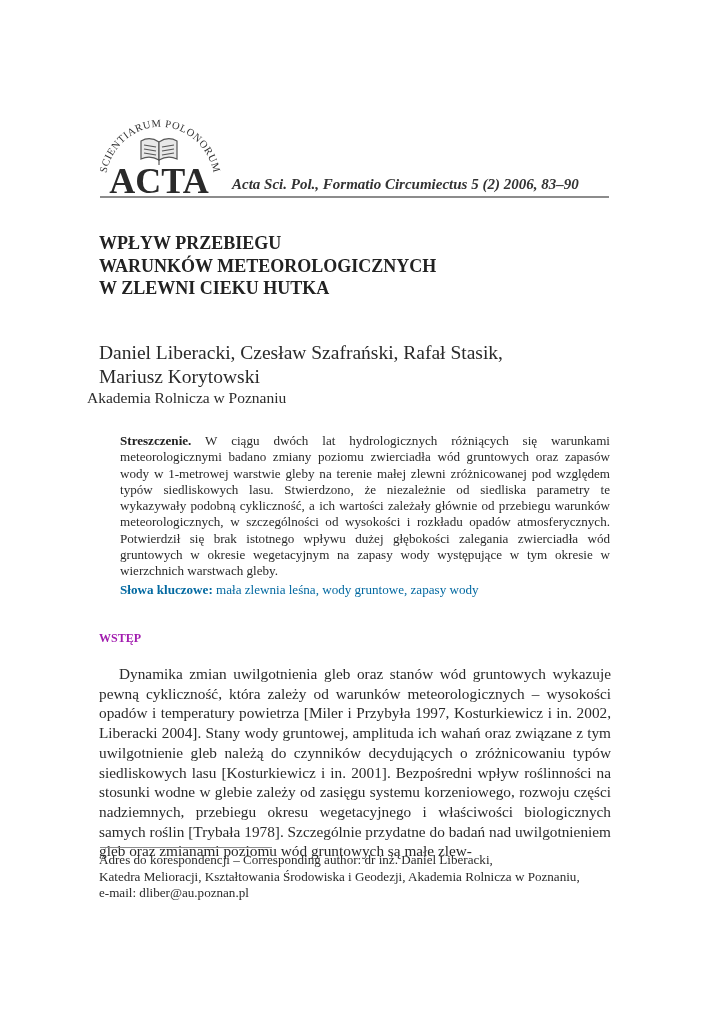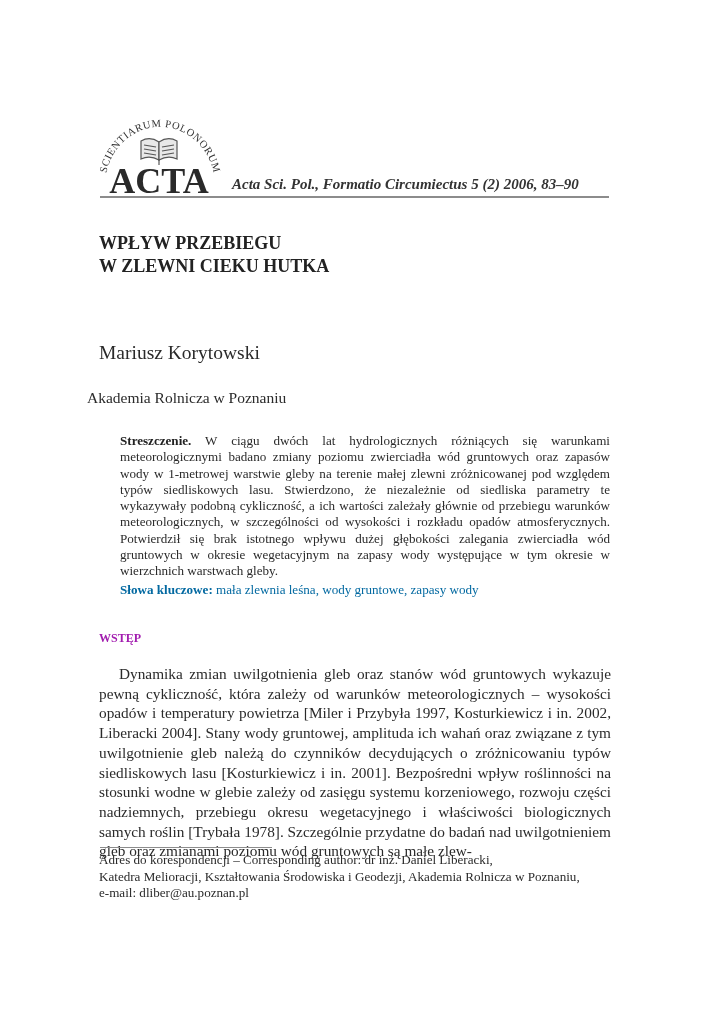--- a/index.html
+++ b/index.html
@@ -60,24 +60,26 @@
     </g>
     <text x="66" y="85" text-anchor="middle" font-family="Liberation Serif, serif" font-weight="bold" font-size="36" fill="#2a2a2a" id="logo-main-text">ACTA</text>
   </svg>
 </div>
 
 <div id="journal-ref" class="abs">Acta Sci. Pol., Formatio Circumiectus 5 (2) 2006, 83–90</div>
 <div id="header-rule" class="abs"></div>
 
 <div id="title" class="abs">
   <div>WPŁYW PRZEBIEGU</div>
+  <div>WARUNKÓW METEOROLOGICZNYCH</div>
   <div>W ZLEWNI CIEKU HUTKA</div>
 </div>
 
 <div id="authors" class="abs">
+  <div>Daniel Liberacki, Czesław Szafrański, Rafał Stasik,</div>
   <div>Mariusz Korytowski</div>
 </div>
 <div id="affil" class="abs">Akademia Rolnicza w Poznaniu</div>
 
 <div id="abstract" class="abs"><b>Streszczenie.</b><span> W ciągu dwóch lat hydrologicznych różniących się warunkami meteorologicznymi badano zmiany poziomu zwierciadła wód gruntowych oraz zapasów wody w 1-metrowej warstwie gleby na terenie małej zlewni zróżnicowanej pod względem typów siedliskowych lasu. Stwierdzono, że niezależnie od siedliska parametry te wykazywały podobną cykliczność, a ich wartości zależały głównie od przebiegu warunków meteorologicznych, w szczególności od wysokości i rozkładu opadów atmosferycznych. Potwierdził się brak istotnego wpływu dużej głębokości zalegania zwierciadła wód gruntowych w okresie wegetacyjnym na zapasy wody występujące w tym okresie w wierzchnich warstwach gleby.</span></div>
 
 <div id="keywords" class="abs"><b>Słowa kluczowe:</b><span> mała zlewnia leśna, wody gruntowe, zapasy wody</span></div>
 
 <div id="section-heading" class="abs">WSTĘP</div>
 <div id="body-text" class="abs">Dynamika zmian uwilgotnienia gleb oraz stanów wód gruntowych wykazuje pewną cykliczność, która zależy od warunków meteorologicznych – wysokości opadów i tempe­ratury powietrza [Miler i Przybyła 1997, Kosturkiewicz i in. 2002, Liberacki 2004]. Stany wody gruntowej, amplituda ich wahań oraz związane z tym uwilgotnienie gleb należą do czynników decydujących o zróżnicowaniu typów siedliskowych lasu [Kosturkiewicz i in. 2001]. Bezpośredni wpływ roślinności na stosunki wodne w glebie zależy od zasię­gu systemu korzeniowego, rozwoju części nadziemnych, przebiegu okresu wegetacyjne­go i właściwości biologicznych samych roślin [Trybała 1978]. Szczególnie przydatne do badań nad uwilgotnieniem gleb oraz zmianami poziomu wód gruntowych są małe zlew-</div>

